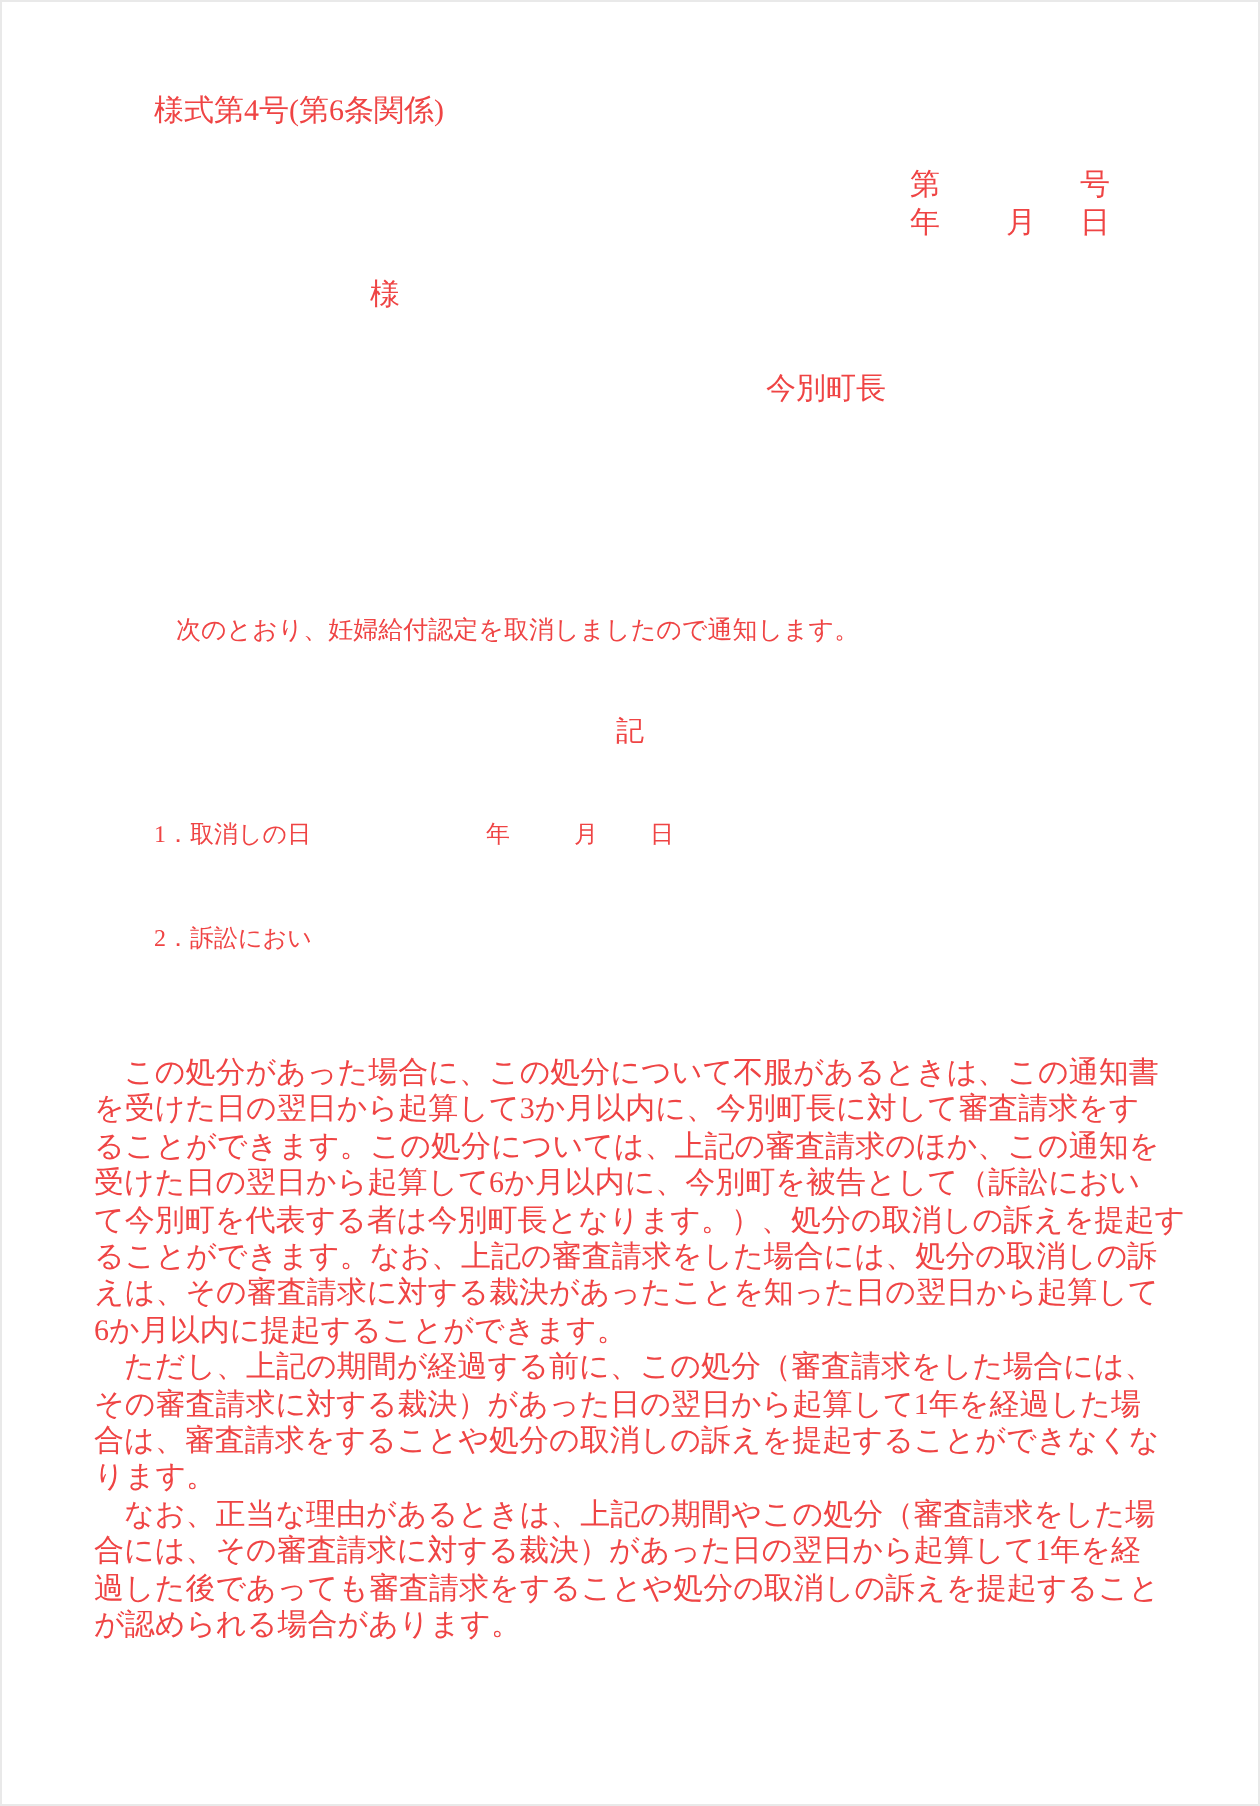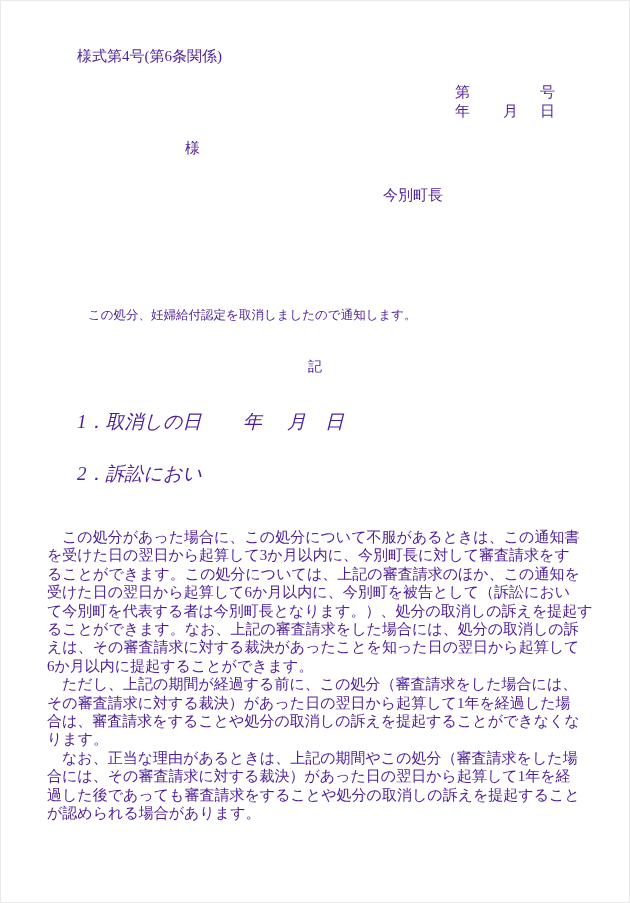--- a/index.html
+++ b/index.html
@@ -3,36 +3,36 @@
 <meta charset="utf-8">
 <style>
   html,body { margin:0; padding:0; background:#f3f3f3; }
   .page {
     position:relative;
     width:630px; height:903px;
     margin:0 auto;
     background:#ffffff;
     box-shadow: inset 0 0 0 1px #e9e9e9;
     font-family:"Liberation Serif","DejaVu Serif",serif;
-    color:#4c1d95;
+    color:#ef4444;
     overflow:hidden;
   }
   .abs { position:absolute; }
   .form-label { left:77px; top:46px; font-size:15px; line-height:20px; }
   .docnum-row { left:455px; top:83px; width:100px; height:20px; font-size:15px; }
   .docnum-row .suffix { position:absolute; right:0; top:0; }
   .date-row { left:455px; top:102px; width:100px; height:20px; font-size:15px; }
   .date-row .m { position:absolute; left:48px; top:0; }
   .date-row .d { position:absolute; right:0; top:0; }
   .addressee { left:185px; top:138px; font-size:15px; line-height:20px; }
   .sender { left:383px; top:185px; font-size:15px; line-height:20px; }
   .doc-title { left:0; right:0; top:236px; text-align:center; font-size:14px; line-height:20px; }
   .intro { left:88px; top:306px; font-size:12.5px; line-height:18px; }
   .record-marker { left:0; right:0; top:357px; text-align:center; font-size:14px; line-height:20px; }
-  .item-row { left:0; width:630px; height:22px; font-size:19px;font-style:italic; }
+  .item-row { left:0; width:630px; height:22px; font-size:12px; }
   .item-row .label-group { position:absolute; left:77px; top:0; }
   .item-row .y { position:absolute; left:243px; top:0; }
   .item-row .mo { position:absolute; left:287px; top:0; }
   .item-row .dy { position:absolute; left:325px; top:0; }
   .item-1 { top:409px; }
   .item-2 { top:461px; }
   .appeal {
     left:47px; top:528px; width:566px;
     font-size:15px; line-height:18.4px;
     white-space:pre-line;
@@ -54,21 +54,21 @@
     <span>年</span>
     <span class="m">月</span>
     <span class="d">日</span>
   </div>
 
   <div class="abs addressee">様</div>
 
   <div class="abs sender">今別町長</div>
 
 
-  <div class="abs intro">この処分、妊婦給付認定を取消しましたので通知します。</div>
+  <div class="abs intro">次のとおり、妊婦給付認定を取消しましたので通知します。</div>
 
   <div class="abs record-marker">記</div>
 
   <div class="abs item-row item-1">
     <span class="label-group"><span>1．</span><span>取消しの日</span></span>
     <span class="y">年</span>
     <span class="mo">月</span>
     <span class="dy">日</span>
   </div>
 

